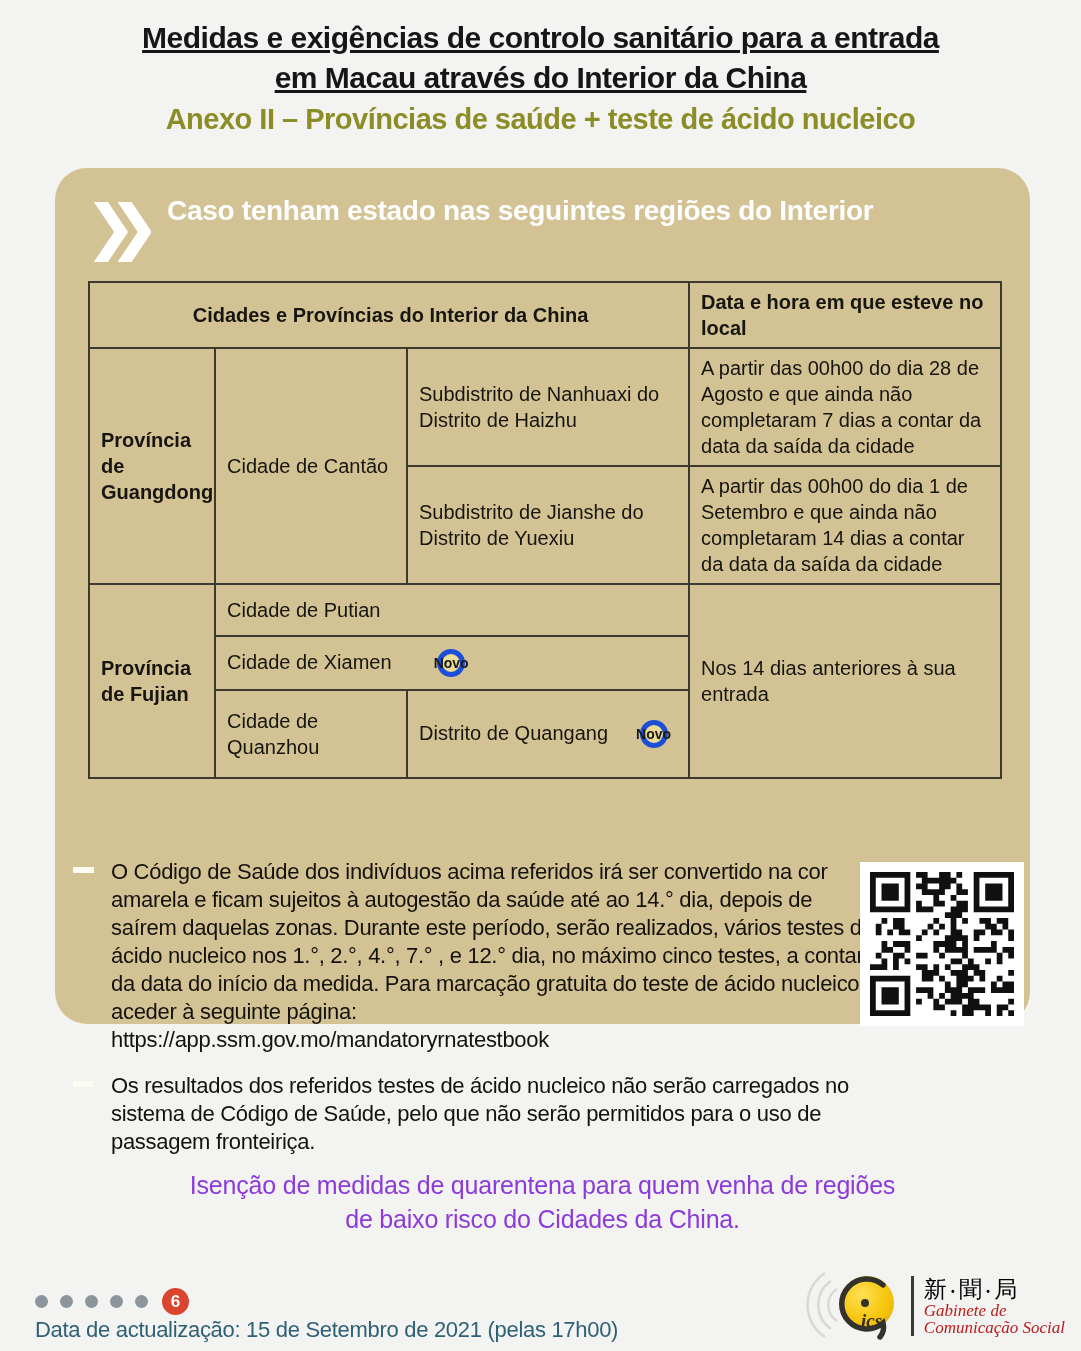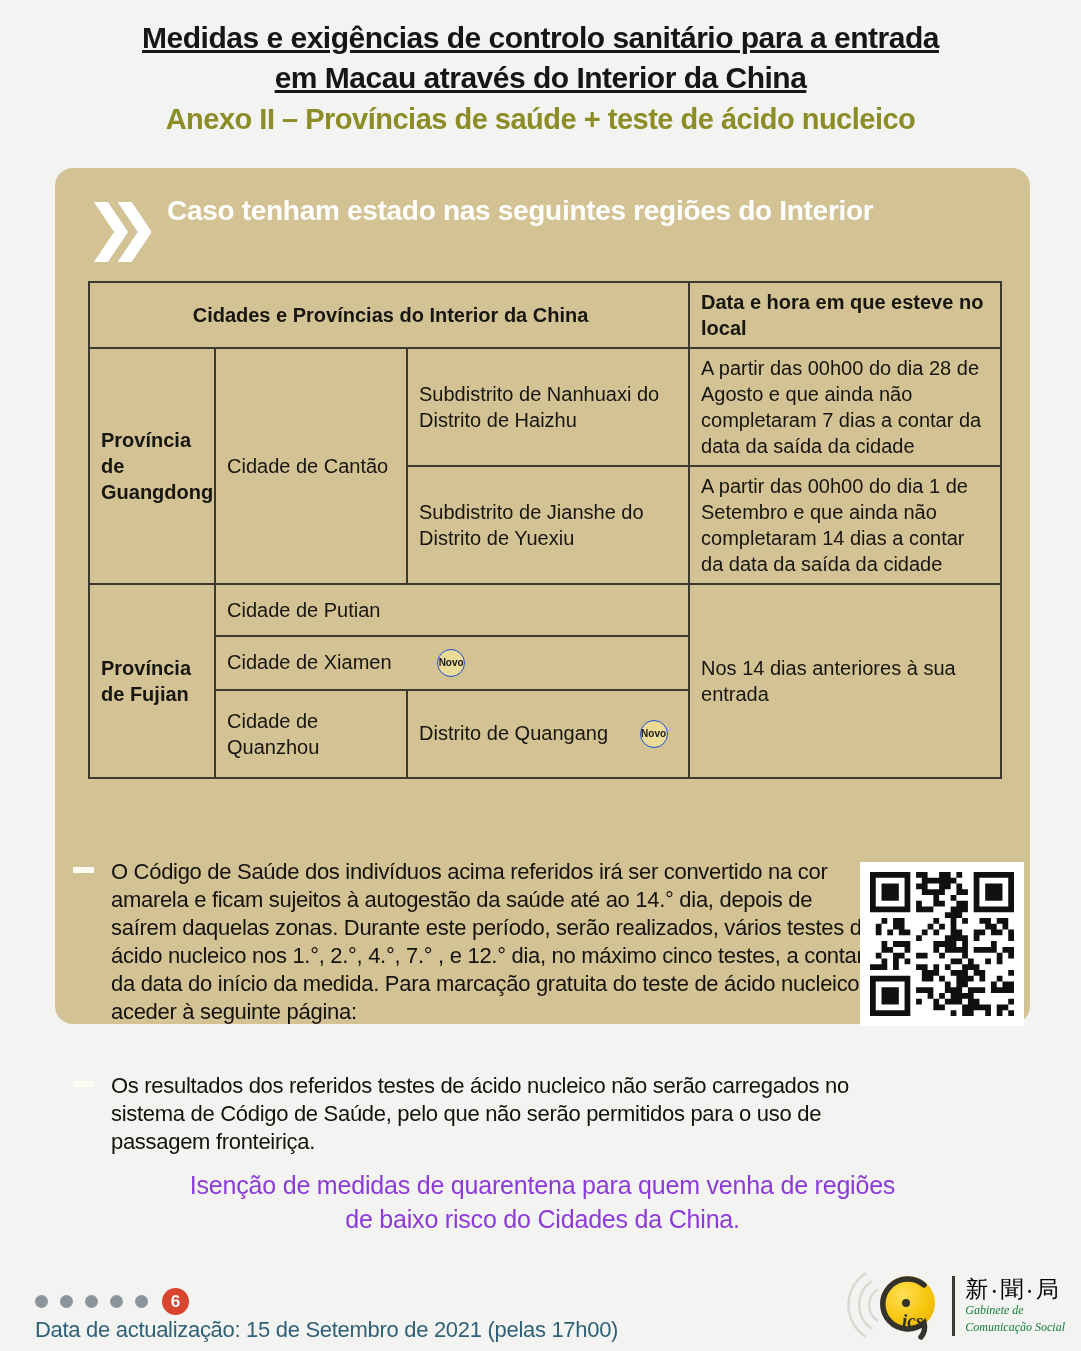--- a/index.html
+++ b/index.html
@@ -18,39 +18,39 @@
   body{font-family:"Liberation Sans",sans-serif;background:#fff;}
   .page{position:relative;width:1081px;height:1351px;background:var(--page-bg);overflow:hidden;}
 
   
   .titles{position:absolute;top:18px;left:0;width:100%;text-align:center;}
   .main-title{font-size:30px;font-weight:800;color:#161616;line-height:40px;letter-spacing:-0.5px;text-decoration:underline;}
   .sub-title{margin-top:5px;font-size:29px;font-weight:800;color:var(--subtitle-olive);letter-spacing:-0.5px;}
 
   
   .panel{position:absolute;left:55px;top:168px;width:975px;height:856px;
-         background:var(--panel-bg);border-radius:18px;}
+         background:var(--panel-bg);border-radius:32px;}
 
   .panel-header{position:absolute;left:38px;top:26px;display:flex;align-items:flex-start;}
   .chevrons{flex:0 0 auto;margin-top:4px;}
   .panel-header-text{margin-left:16px;color:#fff;font-weight:800;font-size:28px;line-height:34px;letter-spacing:-0.3px;}
 
   
   table.regions{position:absolute;left:33px;top:113px;border-collapse:collapse;table-layout:fixed;
                 width:912px;background:var(--panel-bg);}
   table.regions td{border:2px solid var(--border-dark);font-size:20px;color:#17150f;
                    vertical-align:middle;padding:6px 8px 6px 11px;line-height:26px;}
   td.thead{font-weight:bold;text-align:center;padding:4px 6px;line-height:24px;font-size:19px;}
   td.thead-right{font-weight:bold;text-align:left;padding:4px 4px 4px 9px;font-size:19px;}
   td.province{font-weight:bold;color:var(--accent-teal);font-size:20px;line-height:27px;}
   td.datecell{font-size:19.5px;line-height:25.5px;padding:5px 6px 5px 10px;}
 
   .novo{display:inline-flex;align-items:center;justify-content:center;
         width:28px;height:28px;border-radius:50%;background:var(--novo-fill);
-        border:1px solid #1d4ed8;font-size:10px;font-weight:bold;color:#171717;
+        border:5px solid #1d4ed8;font-size:14px;font-weight:bold;color:#171717;
         vertical-align:middle;}
   .novo-gap-lg{margin-left:40px;}
   .novo-gap-sm{margin-left:26px;}
 
   
   .bullet{position:absolute;left:16px;width:800px;}
   .bullet .dash{position:absolute;left:2px;top:9px;width:21px;height:6px;background:#fdfcf2;}
   .bullet p{margin-left:40px;font-size:22px;line-height:28px;color:var(--ink);letter-spacing:-0.3px;}
   .bullet .url{display:block;}
   .bullet-1{top:690px;}
@@ -72,22 +72,22 @@
               color:#fff;font-weight:bold;font-size:17px;display:flex;
               align-items:center;justify-content:center;margin-left:2px;}
   .update-date{position:absolute;left:35px;top:1317px;font-size:22px;font-weight:normal;
                color:var(--footer-blue);letter-spacing:-0.3px;}
 
   
   .logo{position:absolute;right:16px;top:1265px;display:flex;align-items:center;}
   .logo-mark{width:106px;height:82px;}
   .logo-sep{width:3px;height:60px;background:#3b3a34;margin:0 10px 0 2px;}
   .logo-text .cn{font-size:23px;color:#000000;letter-spacing:3px;line-height:26px;}
-  .logo-text .pt{font-family:"Liberation Serif",serif;font-style:italic;font-size:12px;
-                 line-height:17px;color:#15803d;}
+  .logo-text .pt{font-family:"Liberation Serif",serif;font-style:italic;font-size:17px;
+                 line-height:17px;color:#b91c1c;}
 </style>
 </head>
 <body>
 
 <div class="page">
 
   <div class="titles">
     <div class="main-title">
       <span>Medidas e exigências de controlo sanitário para a entrada</span><br>
       <span>em Macau através do Interior da China</span>
@@ -149,20 +149,21 @@
           <span class="novo novo-gap-sm">Novo</span>
         </td>
       </tr>
     </tbody>
       </table>
 
     <div class="bullet bullet-1">
       <span class="dash"></span>
       <p>
         <span>O Código de Saúde dos indivíduos acima referidos irá ser convertido na cor amarela e ficam sujeitos à autogestão da saúde até ao 14.° dia, depois de saírem daquelas zonas. Durante este período, serão realizados, vários testes de ácido nucleico nos 1.°, 2.°, 4.°, 7.° , e 12.° dia, no máximo cinco testes, a contar da data do início da medida. Para marcação gratuita do teste de ácido nucleico aceder à seguinte página:</span>
+        <span class="url">https://app.ssm.gov.mo/mandatoryrnatestbook</span>
       </p>
     </div>
 
     <div class="qr-box">
       <svg id="qrsvg" viewBox="0 0 150 150">
           <path d="M48 0h6v6h-6zM54 0h6v6h-6zM72 0h6v6h-6zM78 0h6v6h-6zM90 0h6v6h-6zM54 6h6v6h-6zM60 6h6v6h-6zM66 6h6v6h-6zM72 6h6v6h-6zM78 6h6v6h-6zM84 6h6v6h-6zM48 12h6v6h-6zM54 12h6v6h-6zM72 12h6v6h-6zM78 12h6v6h-6zM90 12h6v6h-6zM54 18h6v6h-6zM60 18h6v6h-6zM66 18h6v6h-6zM72 18h6v6h-6zM90 18h6v6h-6zM96 18h6v6h-6zM66 24h6v6h-6zM84 24h6v6h-6zM48 30h6v6h-6zM66 30h6v6h-6zM72 30h6v6h-6zM90 30h6v6h-6zM96 30h6v6h-6zM48 36h6v6h-6zM54 36h6v6h-6zM60 36h6v6h-6zM84 36h6v6h-6zM90 36h6v6h-6zM96 36h6v6h-6zM78 42h6v6h-6zM84 42h6v6h-6zM90 42h6v6h-6zM12 48h6v6h-6zM24 48h6v6h-6zM30 48h6v6h-6zM66 48h6v6h-6zM84 48h6v6h-6zM96 48h6v6h-6zM114 48h6v6h-6zM120 48h6v6h-6zM132 48h6v6h-6zM138 48h6v6h-6zM6 54h6v6h-6zM24 54h6v6h-6zM30 54h6v6h-6zM60 54h6v6h-6zM72 54h6v6h-6zM84 54h6v6h-6zM120 54h6v6h-6zM126 54h6v6h-6zM138 54h6v6h-6zM6 60h6v6h-6zM18 60h6v6h-6zM30 60h6v6h-6zM36 60h6v6h-6zM54 60h6v6h-6zM66 60h6v6h-6zM84 60h6v6h-6zM90 60h6v6h-6zM108 60h6v6h-6zM114 60h6v6h-6zM126 60h6v6h-6zM132 60h6v6h-6zM144 60h6v6h-6zM48 66h6v6h-6zM78 66h6v6h-6zM84 66h6v6h-6zM90 66h6v6h-6zM96 66h6v6h-6zM108 66h6v6h-6zM144 66h6v6h-6zM12 72h6v6h-6zM24 72h6v6h-6zM30 72h6v6h-6zM36 72h6v6h-6zM66 72h6v6h-6zM72 72h6v6h-6zM78 72h6v6h-6zM84 72h6v6h-6zM96 72h6v6h-6zM126 72h6v6h-6zM12 78h6v6h-6zM18 78h6v6h-6zM36 78h6v6h-6zM66 78h6v6h-6zM78 78h6v6h-6zM84 78h6v6h-6zM90 78h6v6h-6zM96 78h6v6h-6zM108 78h6v6h-6zM114 78h6v6h-6zM120 78h6v6h-6zM126 78h6v6h-6zM138 78h6v6h-6zM144 78h6v6h-6zM6 84h6v6h-6zM24 84h6v6h-6zM30 84h6v6h-6zM48 84h6v6h-6zM54 84h6v6h-6zM72 84h6v6h-6zM96 84h6v6h-6zM132 84h6v6h-6zM144 84h6v6h-6zM12 90h6v6h-6zM24 90h6v6h-6zM36 90h6v6h-6zM84 90h6v6h-6zM90 90h6v6h-6zM102 90h6v6h-6zM120 90h6v6h-6zM132 90h6v6h-6zM0 96h6v6h-6zM6 96h6v6h-6zM12 96h6v6h-6zM24 96h6v6h-6zM48 96h6v6h-6zM54 96h6v6h-6zM66 96h6v6h-6zM78 96h6v6h-6zM96 96h6v6h-6zM102 96h6v6h-6zM108 96h6v6h-6zM54 102h6v6h-6zM60 102h6v6h-6zM66 102h6v6h-6zM84 102h6v6h-6zM90 102h6v6h-6zM96 102h6v6h-6zM108 102h6v6h-6zM114 102h6v6h-6zM144 102h6v6h-6zM54 108h6v6h-6zM60 108h6v6h-6zM72 108h6v6h-6zM90 108h6v6h-6zM96 108h6v6h-6zM102 108h6v6h-6zM114 108h6v6h-6zM132 108h6v6h-6zM78 114h6v6h-6zM90 114h6v6h-6zM96 114h6v6h-6zM126 114h6v6h-6zM138 114h6v6h-6zM144 114h6v6h-6zM48 120h6v6h-6zM54 120h6v6h-6zM60 120h6v6h-6zM78 120h6v6h-6zM84 120h6v6h-6zM90 120h6v6h-6zM102 120h6v6h-6zM108 120h6v6h-6zM114 120h6v6h-6zM126 120h6v6h-6zM132 120h6v6h-6zM138 120h6v6h-6zM144 120h6v6h-6zM60 126h6v6h-6zM72 126h6v6h-6zM84 126h6v6h-6zM90 126h6v6h-6zM96 126h6v6h-6zM102 126h6v6h-6zM48 132h6v6h-6zM66 132h6v6h-6zM78 132h6v6h-6zM84 132h6v6h-6zM90 132h6v6h-6zM102 132h6v6h-6zM108 132h6v6h-6zM144 132h6v6h-6zM66 138h6v6h-6zM72 138h6v6h-6zM96 138h6v6h-6zM102 138h6v6h-6zM108 138h6v6h-6zM114 138h6v6h-6zM120 138h6v6h-6zM132 138h6v6h-6zM138 138h6v6h-6zM84 144h6v6h-6zM96 144h6v6h-6zM102 144h6v6h-6zM120 144h6v6h-6zM132 144h6v6h-6zM144 144h6v6h-6zM0 0h42v42h-42zM6 6h30v30h-30zM12 12h18v18h-18zM108 0h42v42h-42zM114 6h30v30h-30zM120 12h18v18h-18zM0 108h42v42h-42zM6 114h30v30h-30zM12 120h18v18h-18z" fill="#101010" fill-rule="evenodd"></path>
         </svg>
     </div>
 
     <div class="bullet bullet-2">

